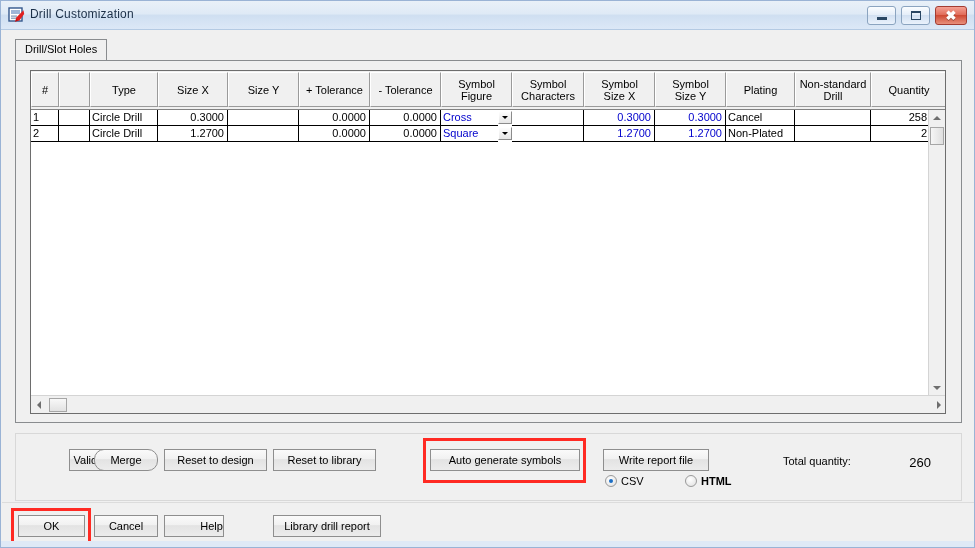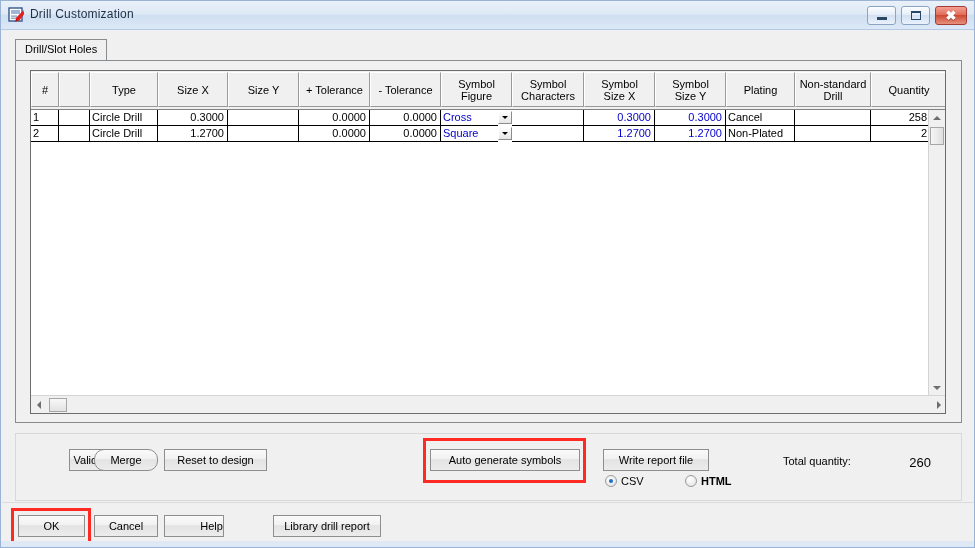--- a/index.html
+++ b/index.html
@@ -532,20 +532,21 @@
       </div>
 
     </div>
   </div>
 
   <div id="lowerpanel"></div>
 
   <div class="btn" style="left:20px;  top:448px; width:48px;margin-left:48px;">Validate</div>
   <div class="btn" style="left:93px;  top:448px; width:64px;border-radius:10px;">Merge</div>
   <div class="btn" style="left:163px; top:448px; width:103px;">Reset to design</div>
+  <div class="btn" style="left:272px; top:448px; width:103px;">Reset to library</div>
   <div class="btn" style="left:429px; top:448px; width:150px;">Auto generate symbols</div>
   <div class="hl-box" style="left:422px; top:437px; width:163px; height:45px;"></div>
 
   <div class="btn" style="left:602px; top:448px; width:106px;">Write report file</div>
 
   <div class="radio-wrap" style="left:604px;">
     <span class="radio checked"></span>
     <span class="radio-label">CSV</span>
   </div>
   <div class="radio-wrap" style="left:684px;font-weight:bold;">

